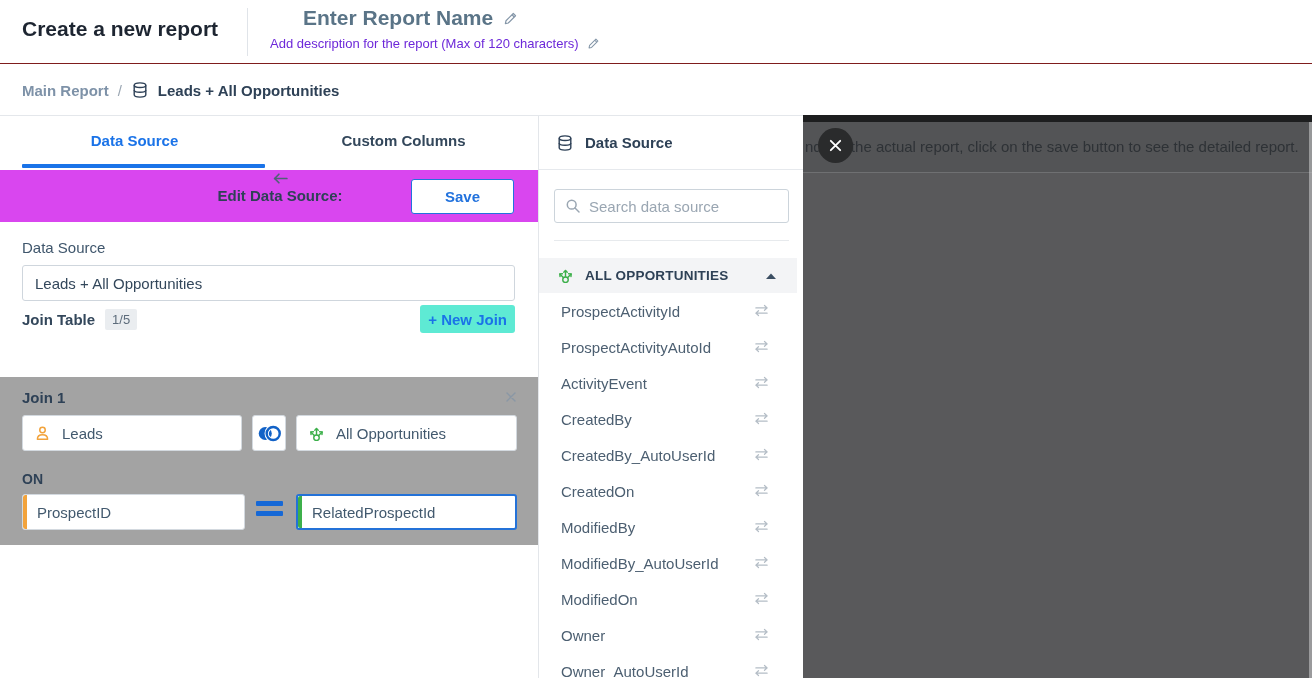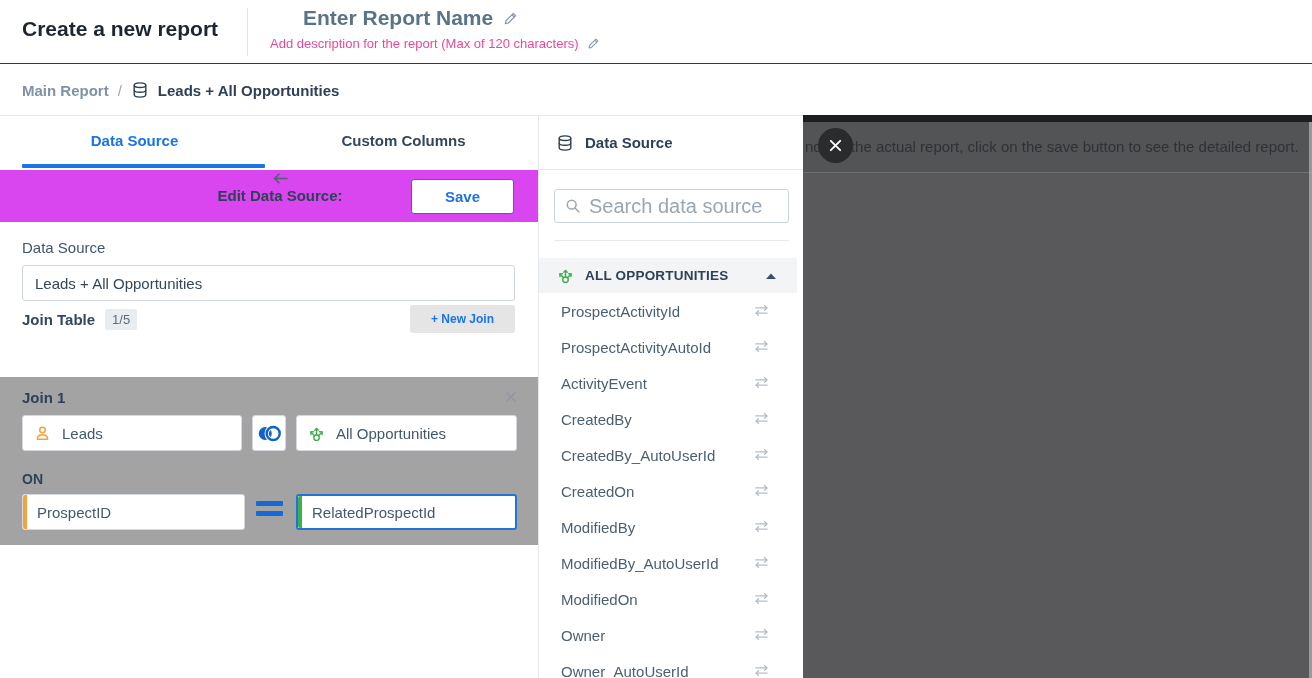--- a/index.html
+++ b/index.html
@@ -6,21 +6,21 @@
   body { font-family:"Liberation Sans", sans-serif; background:#fff; }
   .app { position:relative; width:1312px; height:678px; background:#fff; overflow:hidden; }
 
   
   .top-header { position:absolute; top:0; left:0; width:1312px; height:64px; background:#fff; border-bottom:1px solid #7f1d1d; }
   .page-title { position:absolute; left:22px; top:17px; font-size:21px; font-weight:700; color:#1d2531; }
   .header-divider { position:absolute; left:247px; top:8px; width:1px; height:48px; background:#e0e4e9; }
   .report-name-row { position:absolute; left:270px; top:6px; display:flex; align-items:center; gap:10px;margin-left:33px; }
   .report-name { font-size:21px; font-weight:600; color:#5a7487; }
   .report-desc-row { position:absolute; left:270px; top:36px; display:flex; align-items:center; gap:8px; }
-  .report-desc { font-size:13px; color:#ec4899; }
+  .report-desc { font-size:13px; color:#6d28d9; }
   .pencil { cursor:pointer; }
 
   
   .breadcrumb-bar { position:absolute; top:65px; left:0; width:1312px; height:51px; background:#fff; border-bottom:1px solid #e4e7eb; display:flex; align-items:center; padding-left:22px; gap:9px; }
   .crumb-parent { font-size:15px; font-weight:600; color:#7e92a8; cursor:pointer; }
   .crumb-sep { font-size:15px; color:#9aa6b2; }
   .crumb-current { font-size:15px; font-weight:700; color:#2e4156; }
 
   
   .left-panel { position:absolute; top:116px; left:0; width:538px; height:562px; background:#fff; }
@@ -32,21 +32,21 @@
   .edit-bar { position:absolute; top:54px; left:0; width:538px; height:52px; background:#d946ef; display:flex; align-items:center; padding-left:22px; gap:0;flex-direction:column; }
   .edit-title { font-size:15px; font-weight:600; color:#2e4156; }
   .save-btn { position:absolute; right:24px; top:9px; width:103px; height:35px; background:#fff; border:1px solid #2272dd; border-radius:3px; color:#2272dd; font-size:15px; font-weight:600; font-family:inherit; cursor:pointer; }
 
   .ds-label { position:absolute; left:22px; top:123px; font-size:15px; font-weight:500; color:#3f566c; }
   .ds-input { position:absolute; left:22px; top:149px; width:493px; height:36px; border:1px solid #cfd6dd; border-radius:3px; background:#fff; font-family:inherit; font-size:15px; color:#33475b; padding-left:12px; }
 
   .join-table-row { position:absolute; left:22px; top:188px; width:494px; height:30px; display:flex; align-items:center; }
   .jt-label { font-size:15px; font-weight:600; color:#33475b; }
   .jt-badge { margin-left:10px; background:#eaedf0; color:#5d6c7b; font-size:13px; padding:3px 7px; border-radius:2px; }
-  .new-join-btn { position:absolute; right:1px; top:1px; height:28px; padding:0 21px; background:#e5e5e5; border:none; border-radius:3px; color:#1a73e8; font-size:12px; font-weight:600; font-family:inherit; cursor:pointer; }
+  .new-join-btn { position:absolute; right:1px; top:1px; height:28px; padding:0 8px; background:#5eead4; border:none; border-radius:3px; color:#1a73e8; font-size:15px; font-weight:600; font-family:inherit; cursor:pointer; }
 
   .join-card { position:absolute; left:0; top:261px; width:538px; height:168px; background:#a3a3a3; }
   .join-title { position:absolute; left:22px; top:12px; font-size:15px; font-weight:700; color:#2e4156; }
   .join-close { position:absolute; right:21px; top:14px; cursor:pointer; }
   .join-row { position:absolute; top:38px; left:0; width:538px; height:36px; }
   .table-box { position:absolute; top:0; height:36px; background:#fff; border:1px solid #d3d9df; border-radius:3px; display:flex; align-items:center; padding-left:11px; gap:11px; cursor:pointer; }
   .table-box span { font-size:15px; color:#42596e; }
   .tb-left { left:22px; width:220px; }
   .tb-right { left:296px; width:221px; }
   .join-type-box { position:absolute; left:252px; top:0; width:34px; height:36px; background:#fff; border:1px solid #d3d9df; border-radius:3px; display:flex; align-items:center; justify-content:center; cursor:pointer; }
@@ -60,21 +60,21 @@
   .accent.orange { background:#f2a33c; }
   .accent.green { background:#3db04b; }
   .equals { position:absolute; left:256px; top:7px; width:27px; cursor:default; }
   .equals i { display:block; height:5px; background:#1668d6; border-radius:1px; margin-bottom:5px; }
 
   
   .right-panel { position:absolute; top:116px; left:538px; width:265px; height:562px; background:#fff; border-left:1px solid #e3e6ea; }
   .rp-header { position:absolute; top:0; left:0; width:100%; height:54px; border-bottom:1px solid #e6e9ed; display:flex; align-items:center; padding-left:17px; gap:11px; }
   .rp-title { font-size:15px; font-weight:700; color:#2e4156; }
   .search-box { position:absolute; top:73px; left:15px; width:235px; height:34px; border:1px solid #ccd4db; border-radius:3px; display:flex; align-items:center; padding-left:10px; gap:8px; background:#fff; }
-  .search-box input { border:none; outline:none; flex:1; font-family:inherit; font-size:20px; color:#ef4444; min-width:0; background:transparent; }
+  .search-box input { border:none; outline:none; flex:1; font-family:inherit; font-size:15px; color:#ef4444; min-width:0; background:transparent; }
   .search-box input::placeholder { color:#9aa6b2; }
   .rp-sep { position:absolute; top:124px; left:15px; width:235px; height:1px; background:#e7eaed; }
   .section-header { position:absolute; top:142px; left:0; width:258px; height:35px; background:#f3f4f6; display:flex; align-items:center; padding-left:18px; gap:11px; cursor:pointer; }
   .section-title { font-size:13.5px; font-weight:600; color:#2e4156; letter-spacing:.2px; flex:1; }
   .caret-up { margin-right:20px; }
   .field-list { position:absolute; top:177px; left:0; width:258px; height:385px; overflow:hidden; }
   .field-row { position:relative; height:36px; display:flex; align-items:center; padding-left:22px; cursor:pointer; }
   .field-label { font-size:15px; color:#4c5f71; }
   .swap-icon { position:absolute; right:26px; top:10px; }
 

